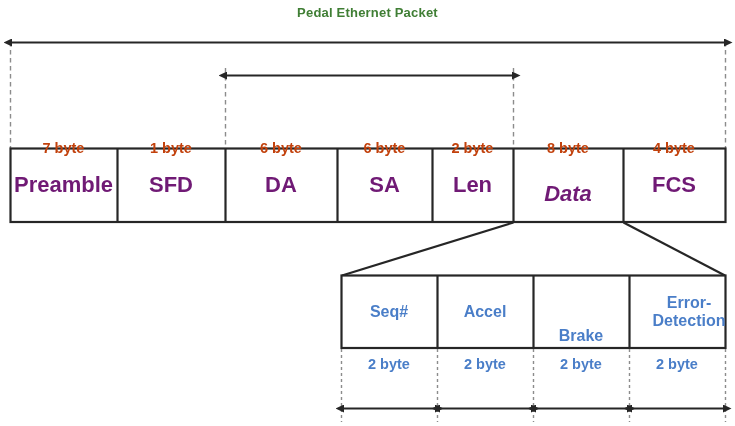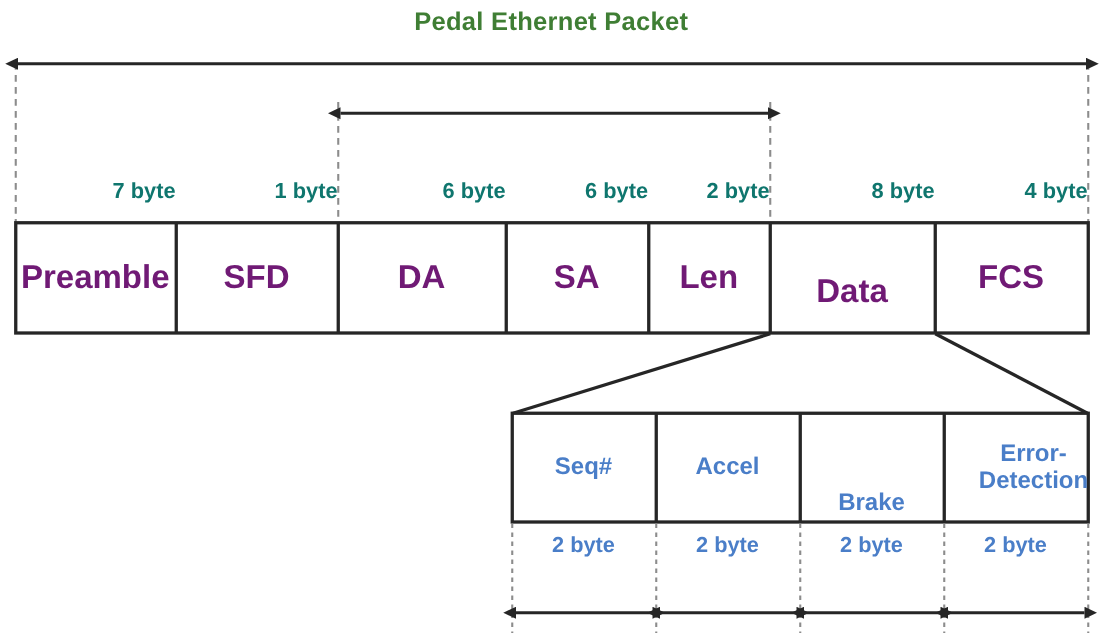--- a/index.html
+++ b/index.html
@@ -25,34 +25,35 @@
     height: 426px;
     pointer-events: none;
   }
 
   .title {
     position: absolute;
     left: 0;
     top: 5px;
     width: 735px;
     text-align: center;
-    font-size: 17px;
+    font-size: 13px;
     font-weight: bold;
     color: #3f7e34;
     letter-spacing: 0.2px;
   }
 
   
   .byte-label {
     position: absolute;
-    text-align: right;
+    text-align: center;
     font-size: 14.5px;
     font-weight: bold;
-    color: #0f766e;
+    color: #c2410c;
     white-space: nowrap;
+    margin-top: 20px;
   }
   .field-label {
     position: absolute;
     display: flex;
     align-items: center;
     justify-content: center;
     text-align: right;
     font-size: 22px;
     font-weight: bold;
     color: #701a75;
@@ -157,21 +158,21 @@
   <div class="byte-label" style="left:337px; top:120px; width:95px;">6 byte</div>
   <div class="byte-label" style="left:432px; top:120px; width:81px;">2 byte</div>
   <div class="byte-label" style="left:513px; top:120px; width:110px;">8 byte</div>
   <div class="byte-label" style="left:623px; top:120px; width:102px;">4 byte</div>
 
   <div class="field-label" style="left:10px;  top:148px; width:107px; height:74px;">Preamble</div>
   <div class="field-label" style="left:117px; top:148px; width:108px; height:74px;">SFD</div>
   <div class="field-label" style="left:225px; top:148px; width:112px; height:74px;">DA</div>
   <div class="field-label" style="left:337px; top:148px; width:95px;  height:74px;">SA</div>
   <div class="field-label" style="left:432px; top:148px; width:81px;  height:74px;">Len</div>
-  <div class="field-label" style="left:513px; top:148px; width:110px; height:92px;">Data</div>
+  <div class="field-label" style="left:513px; top:148px; width:110px; height:92px;font-style:italic;">Data</div>
   <div class="field-label" style="left:623px; top:148px; width:102px; height:74px;">FCS</div>
 
   <div class="sub-field-label" style="left:341px; top:275px; width:96px; height:73px;">Seq#</div>
   <div class="sub-field-label" style="left:437px; top:275px; width:96px; height:73px;">Accel</div>
   <div class="sub-field-label" style="left:533px; top:275px; width:96px; height:73px;margin-top:24px;">Brake</div>
   <div class="sub-field-label" style="left:629px; top:275px; width:96px; height:73px; white-space:pre-line;padding-left:24px;">Error-
 Detection</div>
 
   <div class="sub-byte-label" style="left:341px; top:356px; width:96px;">2 byte</div>
   <div class="sub-byte-label" style="left:437px; top:356px; width:96px;">2 byte</div>

